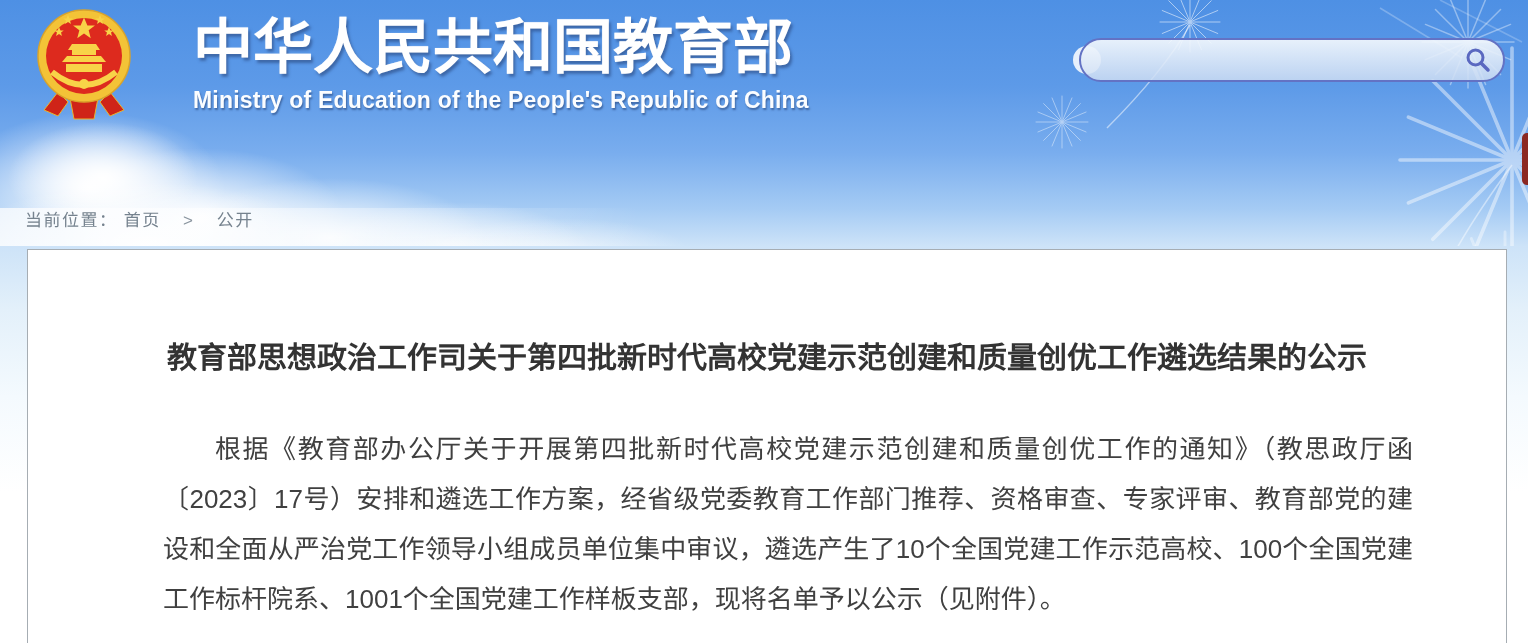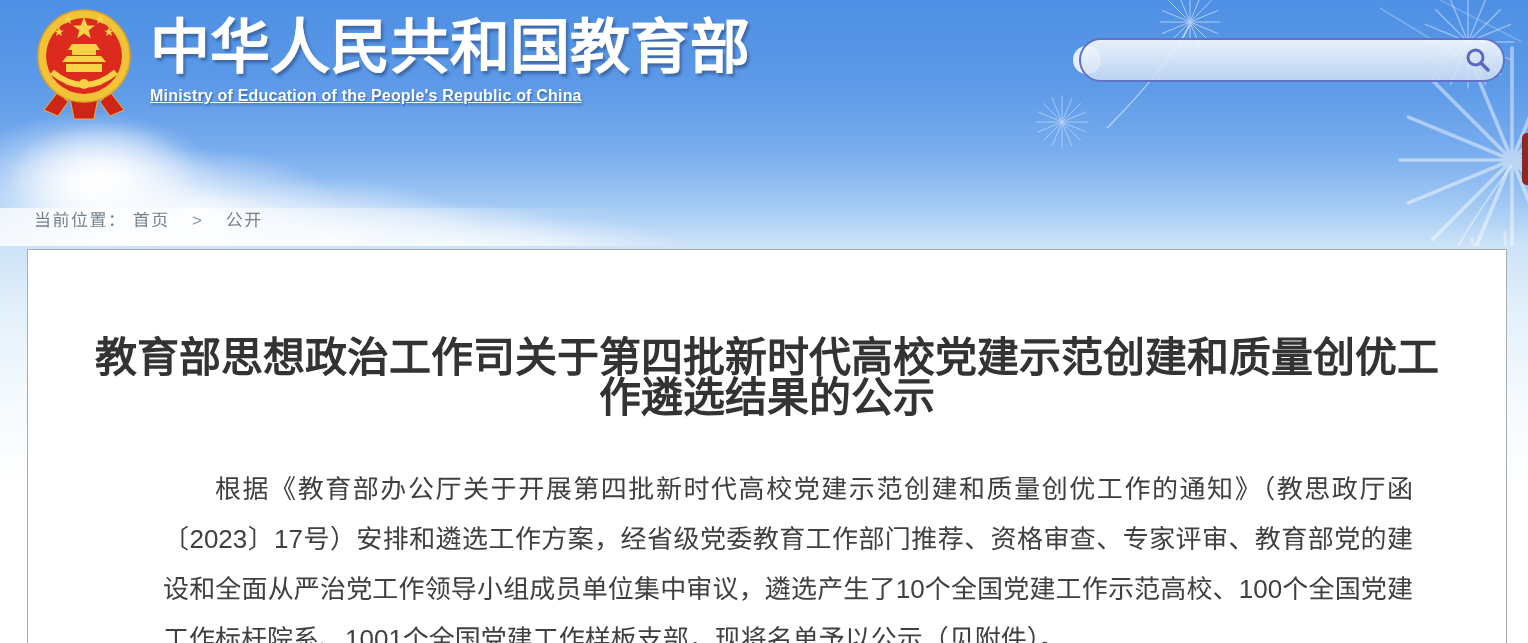--- a/index.html
+++ b/index.html
@@ -19,62 +19,61 @@
   .c3{left:175px;top:178px;width:310px;height:120px;background:radial-gradient(closest-side,rgba(255,255,255,.9),rgba(255,255,255,0));}
   .c4{left:320px;top:202px;width:270px;height:95px;background:radial-gradient(closest-side,rgba(255,255,255,.8),rgba(255,255,255,0));}
   .c5{left:-35px;top:182px;width:360px;height:125px;background:radial-gradient(closest-side,rgba(255,255,255,.97),rgba(255,255,255,0));}
   .c6{left:430px;top:218px;width:260px;height:66px;background:radial-gradient(closest-side,rgba(255,255,255,.55),rgba(255,255,255,0));}
   .c7{left:8px;top:122px;width:190px;height:112px;background:radial-gradient(closest-side,rgba(255,255,255,1),rgba(255,255,255,0));}
   .cloud-band{position:absolute;left:0;top:208px;width:640px;height:38px;pointer-events:none;
     background:linear-gradient(90deg,rgba(255,255,255,.75),rgba(255,255,255,0));}
   .deco-svg{position:absolute;left:0;top:0;pointer-events:none;}
 
   
-  .logo-area{position:absolute;left:28px;top:6px;display:flex;text-decoration:none;cursor:pointer;}
+  .logo-area{position:absolute;left:28px;top:6px;display:flex;text-decoration:none;cursor:pointer;gap:43px;}
   .emblem{width:112px;height:120px;flex:0 0 auto;}
   .site-titles{margin-left:10px;padding-top:6px;}
   .site-title-zh{
     font-size:60px;font-weight:bold;color:#ffffff;line-height:72px;white-space:nowrap;
     text-shadow:2px 3px 3px rgba(40,70,125,.6),0 0 1px rgba(255,255,255,.6);
   }
   .site-title-en{
-    font-size:16px;font-weight:bold;color:#fbfdff;letter-spacing:.2px;margin-top:3px;white-space:nowrap;
+    font-size:23px;font-weight:bold;color:#fbfdff;letter-spacing:.2px;margin-top:3px;white-space:nowrap;
     text-shadow:1px 2px 2px rgba(40,70,125,.65);
-    text-decoration:underline;
   }
   
   .search-box{
     position:absolute;left:1079px;top:38px;width:426px;height:44px;box-sizing:border-box;
     border:2px solid #6372c4;border-radius:24px;display:flex;align-items:center;
     background:linear-gradient(180deg,rgba(243,248,253,.92),rgba(205,221,243,.85));
   }
   .search-input{
     flex:1;height:100%;border:none;outline:none;background:transparent;
     padding:0 8px 0 22px;font-size:18px;color:#333;font-family:inherit;
   }
   .search-icon{width:26px;height:26px;margin-right:12px;cursor:pointer;flex:0 0 auto;}
   
   .breadcrumb{
-    position:absolute;left:34px;top:206px;font-size:17px;color:#75828e;letter-spacing:1.5px;z-index:3;
+    position:absolute;left:25px;top:206px;font-size:17px;color:#75828e;letter-spacing:1.5px;z-index:3;
   }
   .breadcrumb a{color:#75828e;text-decoration:none;}
   .breadcrumb .sep{margin:0 16px;color:#8a959f;}
 
   
   .page{
     position:relative;width:1528px;height:397px;
     background:linear-gradient(180deg,#cde3f8 0%,#e3f0fa 16%,#f4fafe 38%,#ffffff 62%);
   }
   .content-box{
     position:absolute;left:27px;top:3px;width:1480px;height:700px;box-sizing:border-box;
     background:#ffffff;border:1px solid #a6adb3;
   }
   .article-title{
     margin:88px 50px 0;text-align:center;
-    font-size:42px;font-weight:bold;color:#333333;line-height:40px;
+    font-size:30px;font-weight:bold;color:#333333;line-height:40px;
   }
   .article-body{
     margin:46px 44px 0 135px;width:1250px;
     font-size:26px;line-height:50px;color:#404040;
     text-align:justify;text-indent:2em;
   }
   
   .side-tab{
     position:absolute;right:0;top:133px;width:6px;height:52px;z-index:6;
     background:#8b2822;border-radius:5px 0 0 5px;cursor:pointer;

